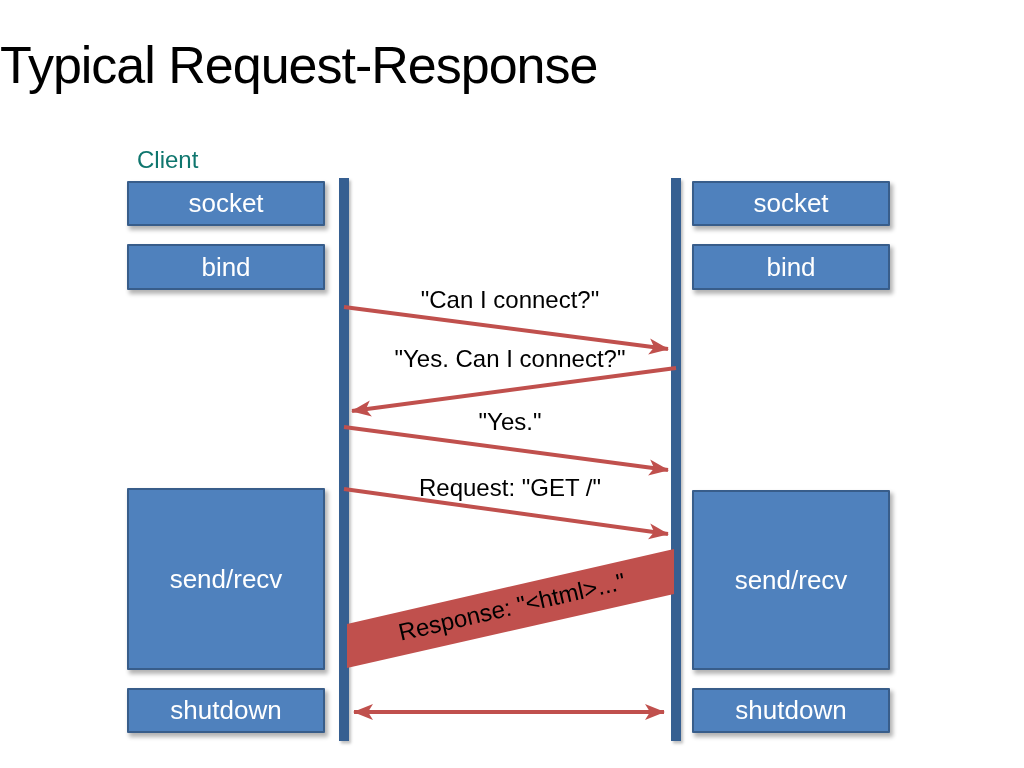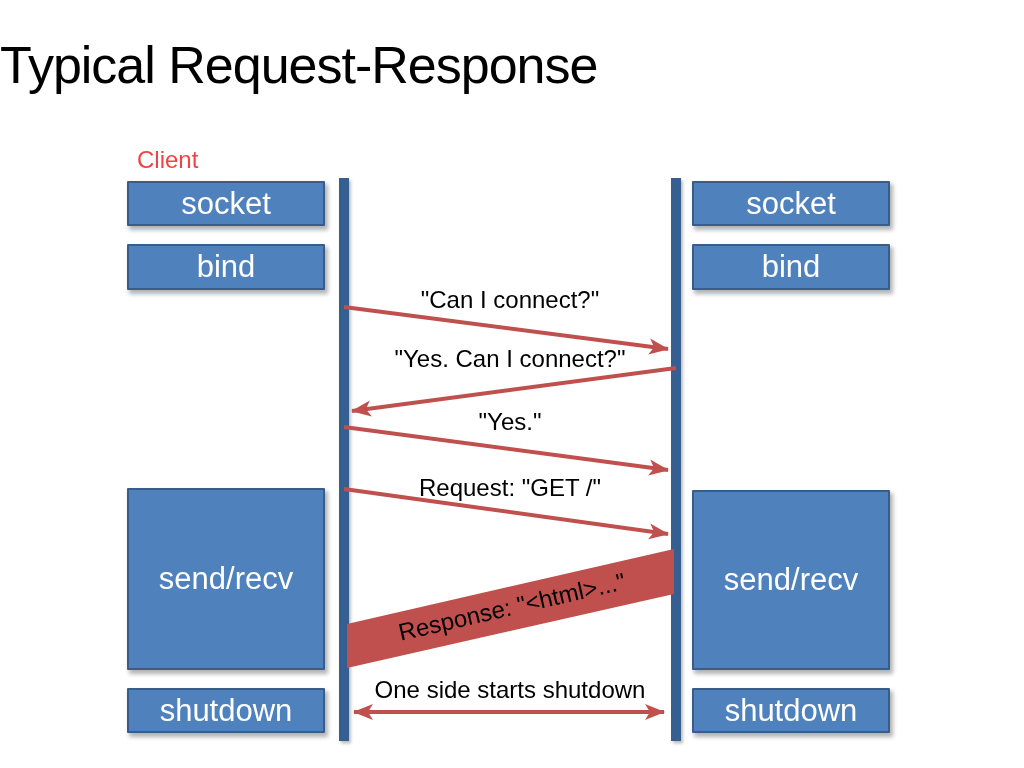--- a/index.html
+++ b/index.html
@@ -14,28 +14,28 @@
   *{margin:0;padding:0;box-sizing:border-box;}
   body{background:#ffffff;font-family:"Liberation Sans","DejaVu Sans",sans-serif;}
   .slide{
     position:relative;width:1024px;height:768px;background:#ffffff;overflow:hidden;
   }
   .title{
     position:absolute;left:0;top:34px;width:1024px;
     font-size:52px;line-height:62px;color:var(--title-text);letter-spacing:-1px;
   }
   .col-label{
-    position:absolute;font-size:24px;color:#ef4444;
+    position:absolute;font-size:24px;color:#0f766e;
   }
   .client-label{left:137px;top:146px;}
   .server-label{left:690px;top:146px;width:198px;text-align:right;}
   .box{
     position:absolute;width:198px;background:var(--box-fill);
     border:2px solid var(--box-border);border-radius:1px;
-    color:var(--box-text);font-size:31px;
+    color:var(--box-text);font-size:26px;
     display:flex;align-items:center;justify-content:center;
     box-shadow:2.5px 3.5px 4px rgba(0,0,0,0.3);
   }
   .bar{
     position:absolute;top:178px;width:10px;height:563px;background:var(--timeline);
     box-shadow:2px 2.5px 3px rgba(0,0,0,0.25);
   }
   .arrow-layer{position:absolute;left:0;top:0;width:1024px;height:768px;}
   .arrow-layer line{stroke:var(--arrow);stroke-width:4;}
   .arrow-layer polygon{fill:var(--band);}
@@ -87,15 +87,14 @@
     <line x1="344" y1="489" x2="668" y2="534" marker-end="url(#ah)"></line>
     <polygon points="674,549 674,594 347,668 347,624"></polygon>
     <line x1="354" y1="712" x2="664" y2="712" marker-start="url(#ah)" marker-end="url(#ah)"></line>
   </svg>
 
   <div class="msg" style="top:286px">"Can I connect?"</div>
   <div class="msg" style="top:345px">"Yes. Can I connect?"</div>
   <div class="msg" style="top:408px">"Yes."</div>
   <div class="msg" style="top:474px">Request: "GET /"</div>
   <div class="band-label">Response: "&lt;html&gt;..."</div>
-  <div class="msg" style="top:676px">One side starts shutdown</div>
 
 </div>
 
 </body></html>

